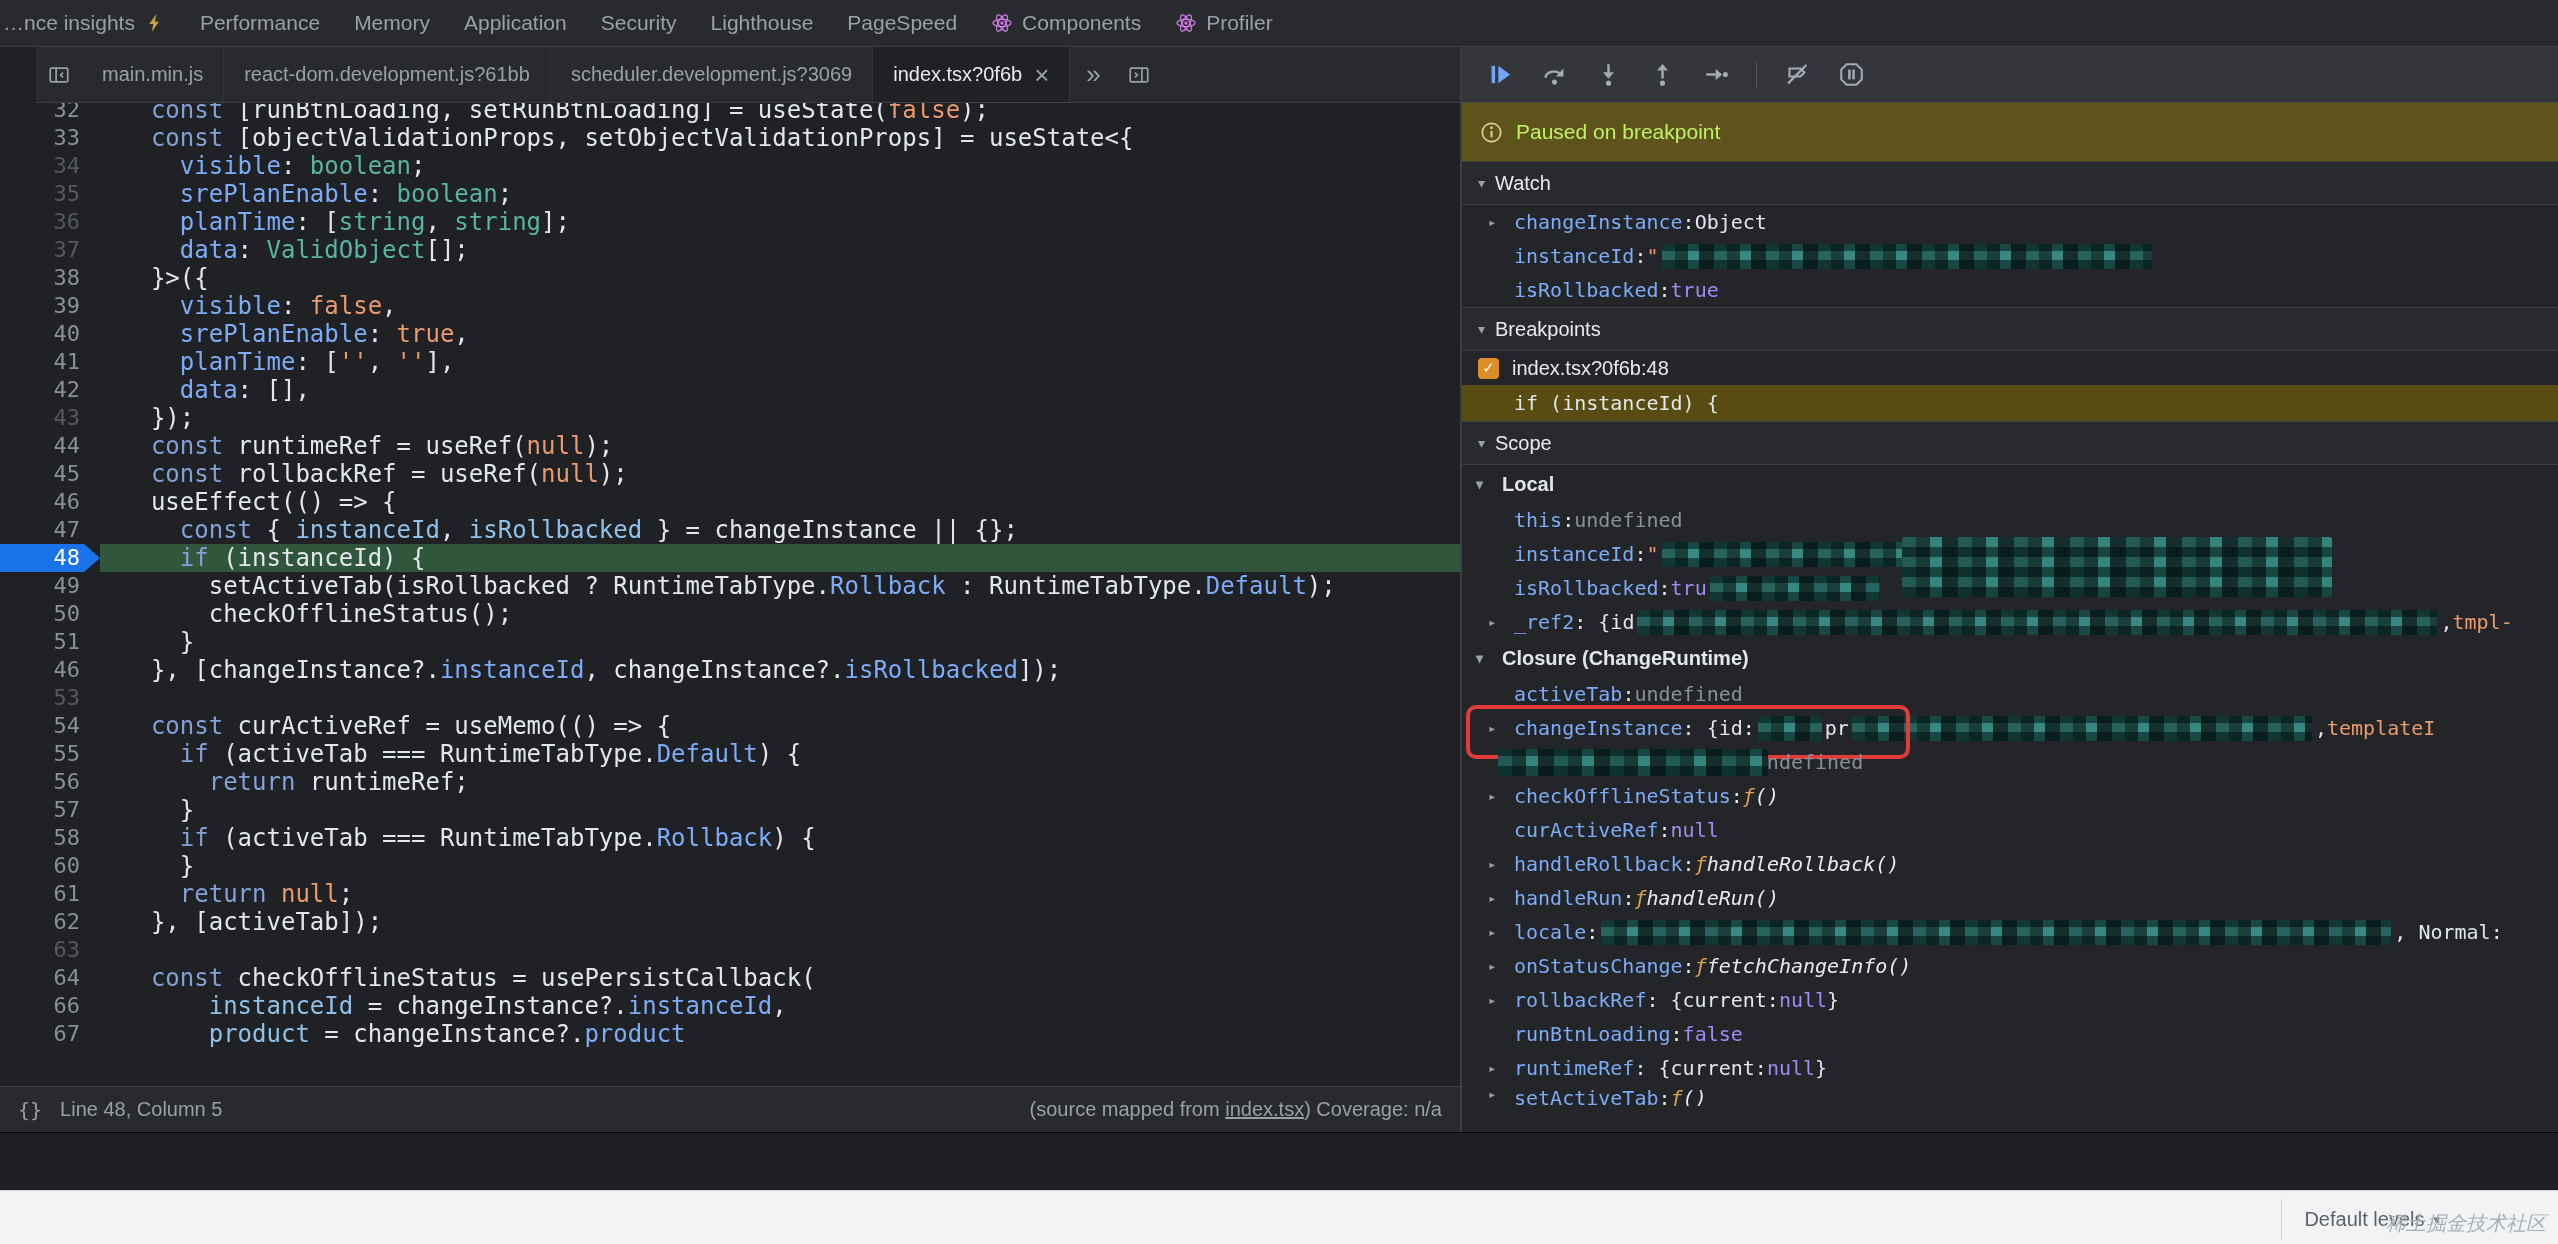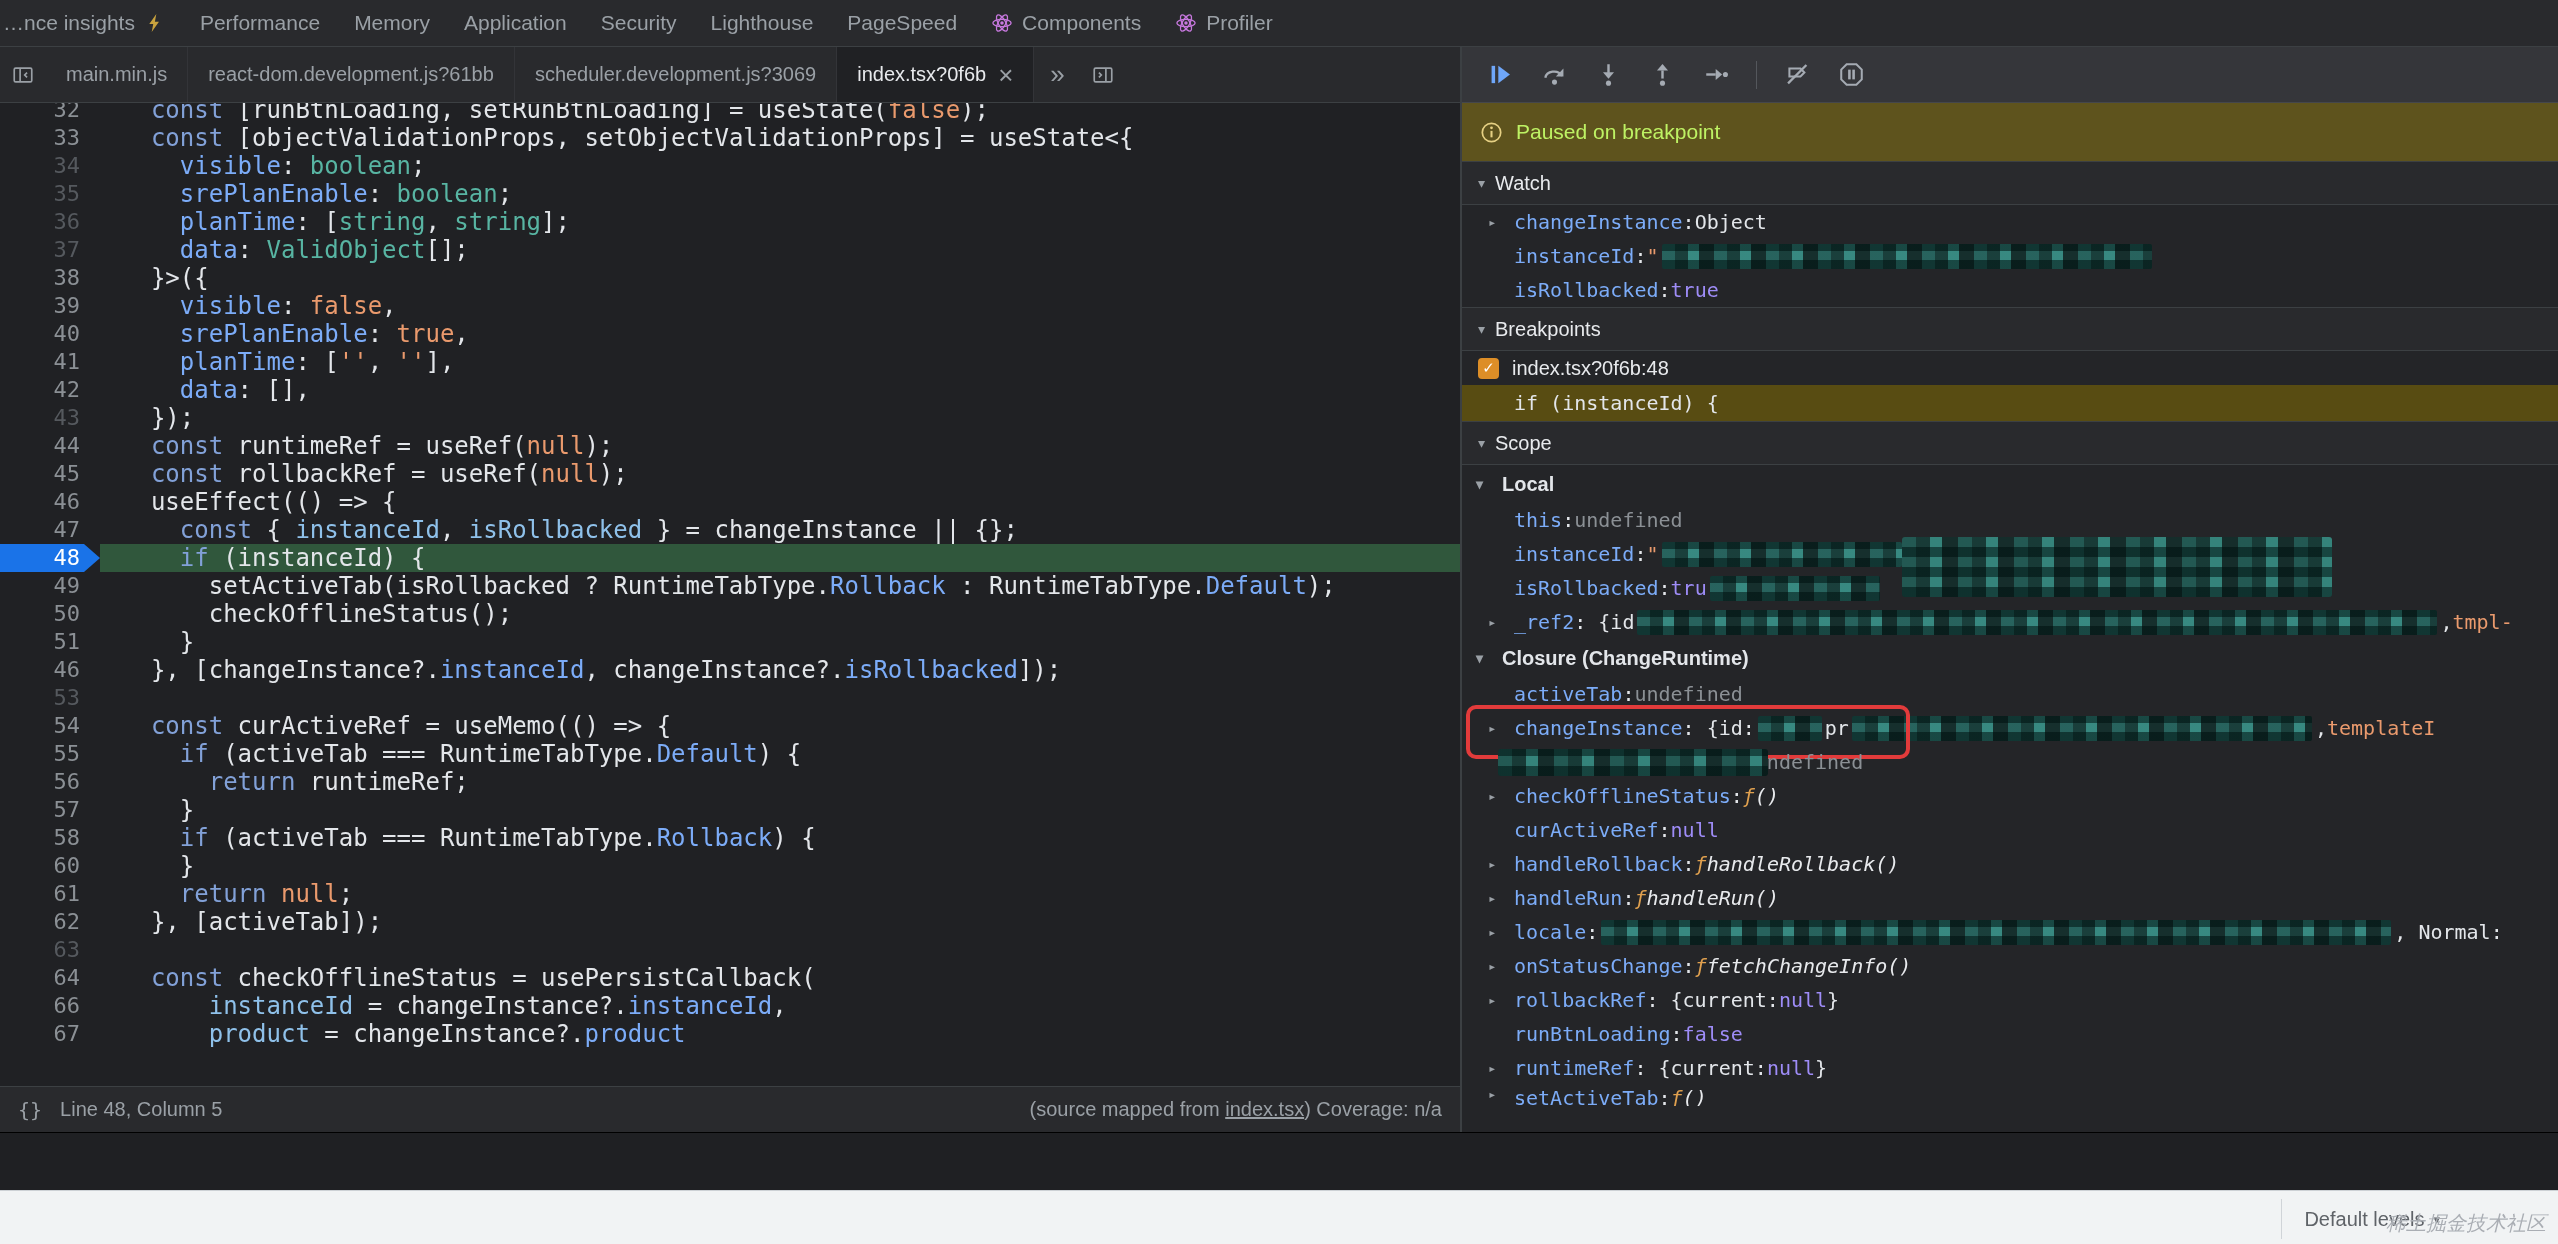--- a/index.html
+++ b/index.html
@@ -14,21 +14,21 @@
   .tab .ticon svg{width:100%;height:100%;}
   .ticon.react{color:#c678dd;}
   .ticon.bolt{color:#c8a23e;}
 
   
   .main{height:1085px;flex:none;display:flex;}
   .left{width:1462px;flex:none;display:flex;flex-direction:column;border-right:2px solid #3c4043;box-sizing:border-box;background:#202124;}
   .right{flex:1;display:flex;flex-direction:column;background:#242528;overflow:hidden;}
 
   
-  .filebar{height:55px;flex:none;background:#292a2d;border-bottom:1px solid #3c4043;display:flex;align-items:stretch;font-size:20px;color:#9aa0a6;overflow:hidden;}
+  .filebar{height:55px;flex:none;background:#292a2d;border-bottom:1px solid #3c4043;display:flex;align-items:stretch;font-size:20px;color:#9aa0a6;overflow:hidden;margin-left:36px;}
   .ftabs{display:flex;height:100%;}
   .ftab{display:flex;align-items:center;gap:10px;padding:0 20px;border-right:1px solid #333438;white-space:nowrap;cursor:default;}
   .ftab.active{background:#202124;color:#e8eaed;}
   .ftab .close{color:#9aa0a6;font-size:26px;line-height:1;margin-left:2px;}
   .ibtn{width:46px;flex:none;display:flex;align-items:center;justify-content:center;color:#9aa0a6;}
   .ibtn svg{width:24px;height:24px;}
   .ibtn.more{font-size:26px;}
 
   
   .editor{flex:1;overflow:hidden;font-family:"DejaVu Sans Mono",monospace;font-size:24px;line-height:28px;background:#202124;}

